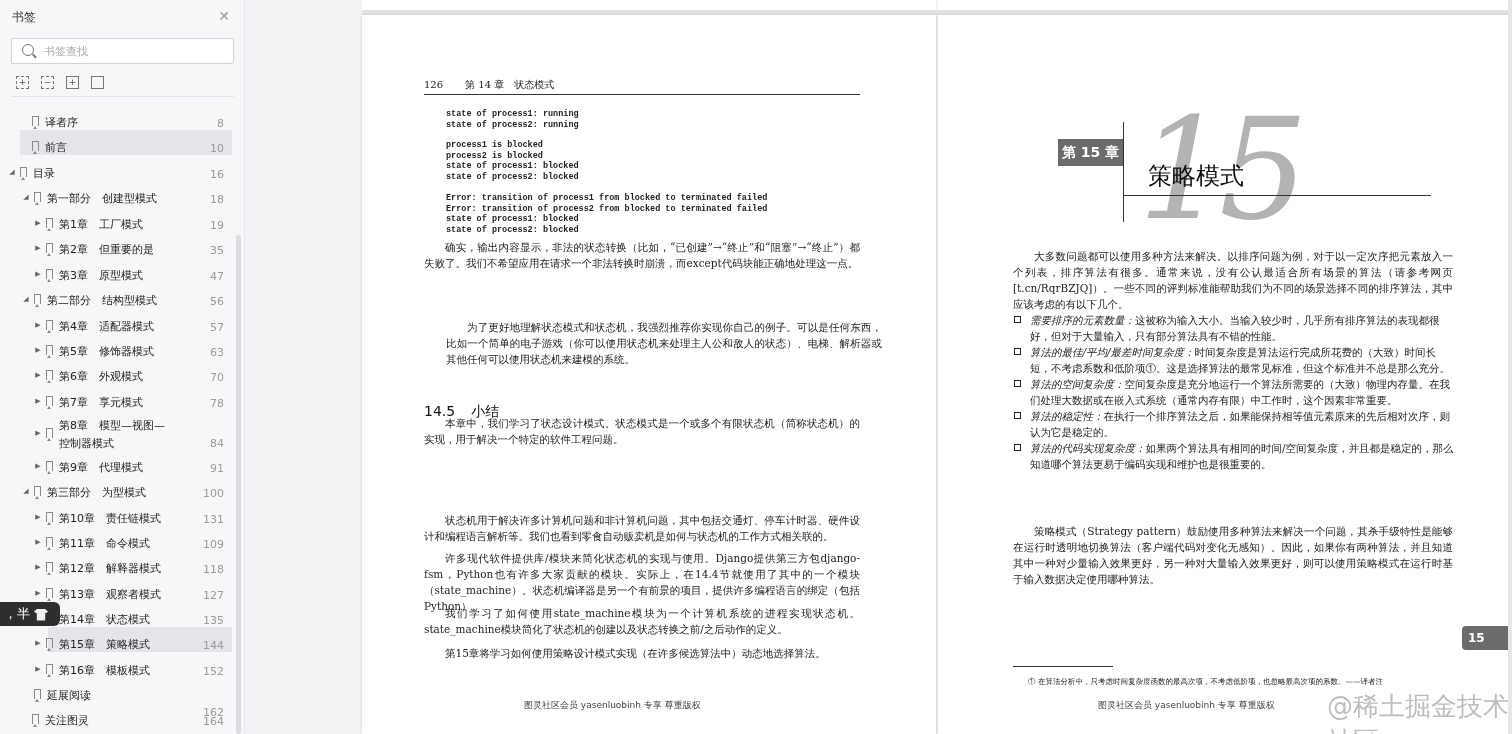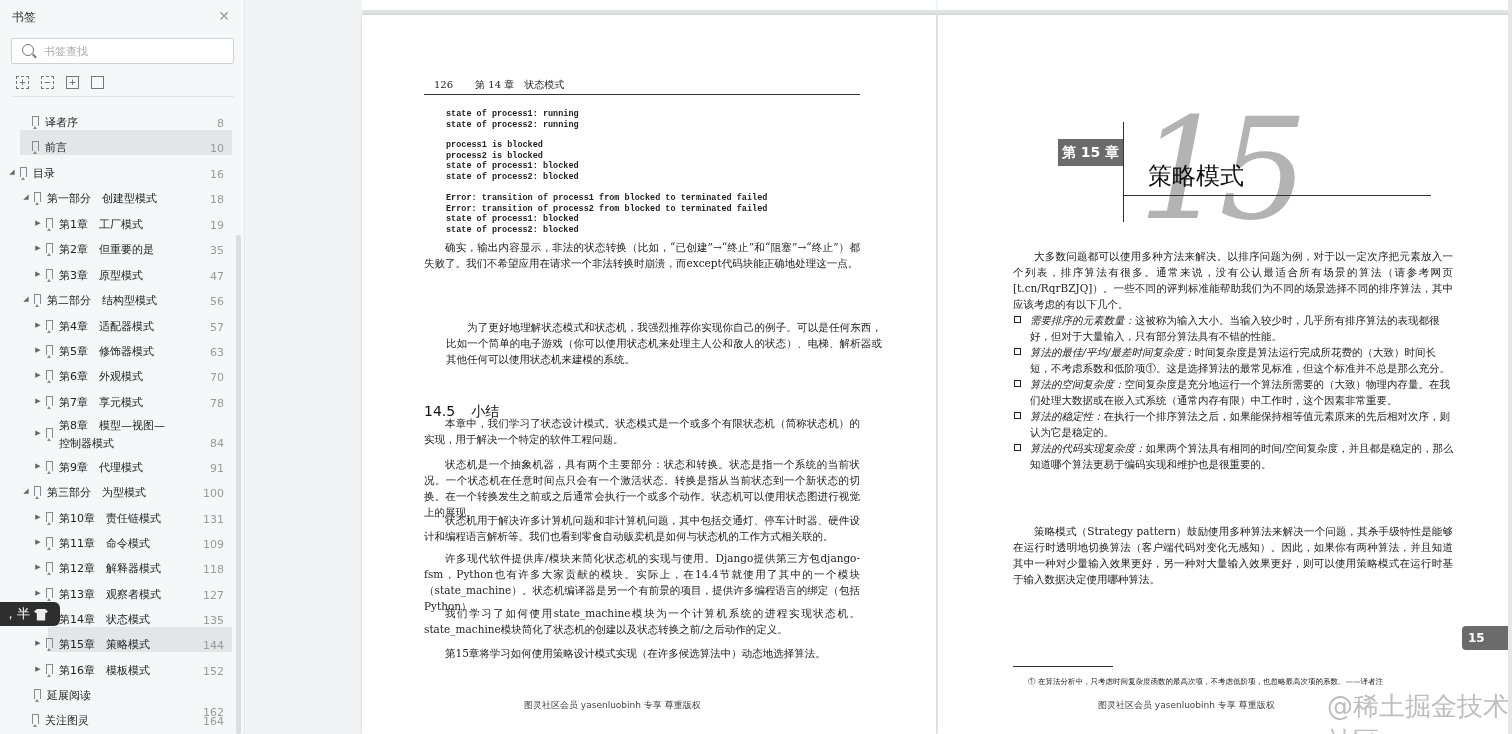--- a/index.html
+++ b/index.html
@@ -38,21 +38,21 @@
   
   .doc-area { position: absolute; left: 246px; top: 0; width: 1266px; height: 734px; background: #f2f3f5; }
   .page { position: absolute; top: 15px; height: 719px; background: #fff; box-shadow: 0 0 3px rgba(0,0,0,0.15); overflow: hidden; }
   .page-top-strip { position: absolute; top: 0; height: 10px; background: #fff; }
   .gap-bar { position: absolute; top: 10px; height: 5px; background: #e2e3e5; }
 
   .pg-left { left: 116px; width: 574px; }
   .pg-right { left: 692px; width: 572px; }
 
   .run-header { position: absolute; left: 62px; top: 63px; width: 436px; border-bottom: 1px solid #333; padding-bottom: 2px; font-family: "DejaVu Serif", serif; font-size: 10px; color: #222; }
-  .run-header .num { margin-left: 10px; margin-right: 22px; }
+  .run-header .num { margin-right: 22px; }
   .code { position: absolute; left: 84px; font-family: "Liberation Mono", monospace; font-size: 8.5px; font-weight: bold; color: #222; line-height: 10.5px; white-space: pre; }
   .para { position: absolute; font-family: "DejaVu Serif", serif; font-size: 10.5px; color: #222; line-height: 16px; text-align: justify; text-indent: 2em; }
   .h2 { position: absolute; left: 62px; top: 388px; font-family: "DejaVu Sans", sans-serif; font-size: 14px; color: #111; }
   .h2 .sn { margin-right: 16px; }
   .footer { position: absolute; font-size: 9px; color: #444; }
 
   .ch-box { position: absolute; left: 0; top: 124px; width: 65px; height: 27px; background: #6b6b6b; color: #fff; font-weight: bold; font-size: 14px; line-height: 27px; text-align: center; }
   .ch-vline { position: absolute; left: 65px; top: 107px; width: 1px; height: 100px; background: #333; }
   .ch-hline { position: absolute; left: 65px; top: 180px; width: 308px; height: 1px; background: #333; }
   .ch-big { position: absolute; left: 200px; top: 80px; font-family: "DejaVu Serif", serif; font-style: italic; font-size: 140px; color: #b3b3b3; letter-spacing: -8px; line-height: 150px; }
@@ -303,21 +303,20 @@
     <div class="code" style="top:178px;">Error: transition of process1 from blocked to terminated failed
 Error: transition of process2 from blocked to terminated failed
 state of process1: blocked
 state of process2: blocked</div>
     <div class="para" style="left:62px;top:224px;width:436px;">确实，输出内容显示，非法的状态转换（比如，“已创建”→“终止”和“阻塞”→“终止”）都失败了。我们不希望应用在请求一个非法转换时崩溃，而except代码块能正确地处理这一点。</div>
     <div class="para" style="left:62px;top:304px;width:436px;margin-left:22px;">为了更好地理解状态模式和状态机，我强烈推荐你实现你自己的例子。可以是任何东西，比如一个简单的电子游戏（你可以使用状态机来处理主人公和敌人的状态）、电梯、解析器或其他任何可以使用状态机来建模的系统。</div>
     <div class="h2">
       <span class="sn">14.5</span><span>小结</span>
     </div>
     <div class="para" style="left:62px;top:400px;width:436px;">本章中，我们学习了状态设计模式。状态模式是一个或多个有限状态机（简称状态机）的实现，用于解决一个特定的软件工程问题。</div>
-    <div class="para" style="left:62px;top:441px;width:436px;">状态机是一个抽象机器，具有两个主要部分：状态和转换。状态是指一个系统的当前状况。一个状态机在任意时间点只会有一个激活状态。转换是指从当前状态到一个新状态的切换。在一个转换发生之前或之后通常会执行一个或多个动作。状态机可以使用状态图进行视觉上的展现。</div>
     <div class="para" style="left:62px;top:497px;width:436px;">状态机用于解决许多计算机问题和非计算机问题，其中包括交通灯、停车计时器、硬件设计和编程语言解析等。我们也看到零食自动贩卖机是如何与状态机的工作方式相关联的。</div>
     <div class="para" style="left:62px;top:535px;width:436px;">许多现代软件提供库/模块来简化状态机的实现与使用。Django提供第三方包django-fsm，Python也有许多大家贡献的模块。实际上，在14.4节就使用了其中的一个模块（state_machine）。状态机编译器是另一个有前景的项目，提供许多编程语言的绑定（包括Python）。</div>
     <div class="para" style="left:62px;top:590px;width:436px;">我们学习了如何使用state_machine模块为一个计算机系统的进程实现状态机。state_machine模块简化了状态机的创建以及状态转换之前/之后动作的定义。</div>
     <div class="para" style="left:62px;top:630px;width:436px;">第15章将学习如何使用策略设计模式实现（在许多候选算法中）动态地选择算法。</div>
     <div class="footer" style="left:162px;top:684px;">图灵社区会员 yasenluobinh 专享 尊重版权</div>
   </div>
 
   <div class="page pg-right">
     <div class="ch-big">15</div>
     <div class="ch-box" style="left:120px;">第 15 章</div>

